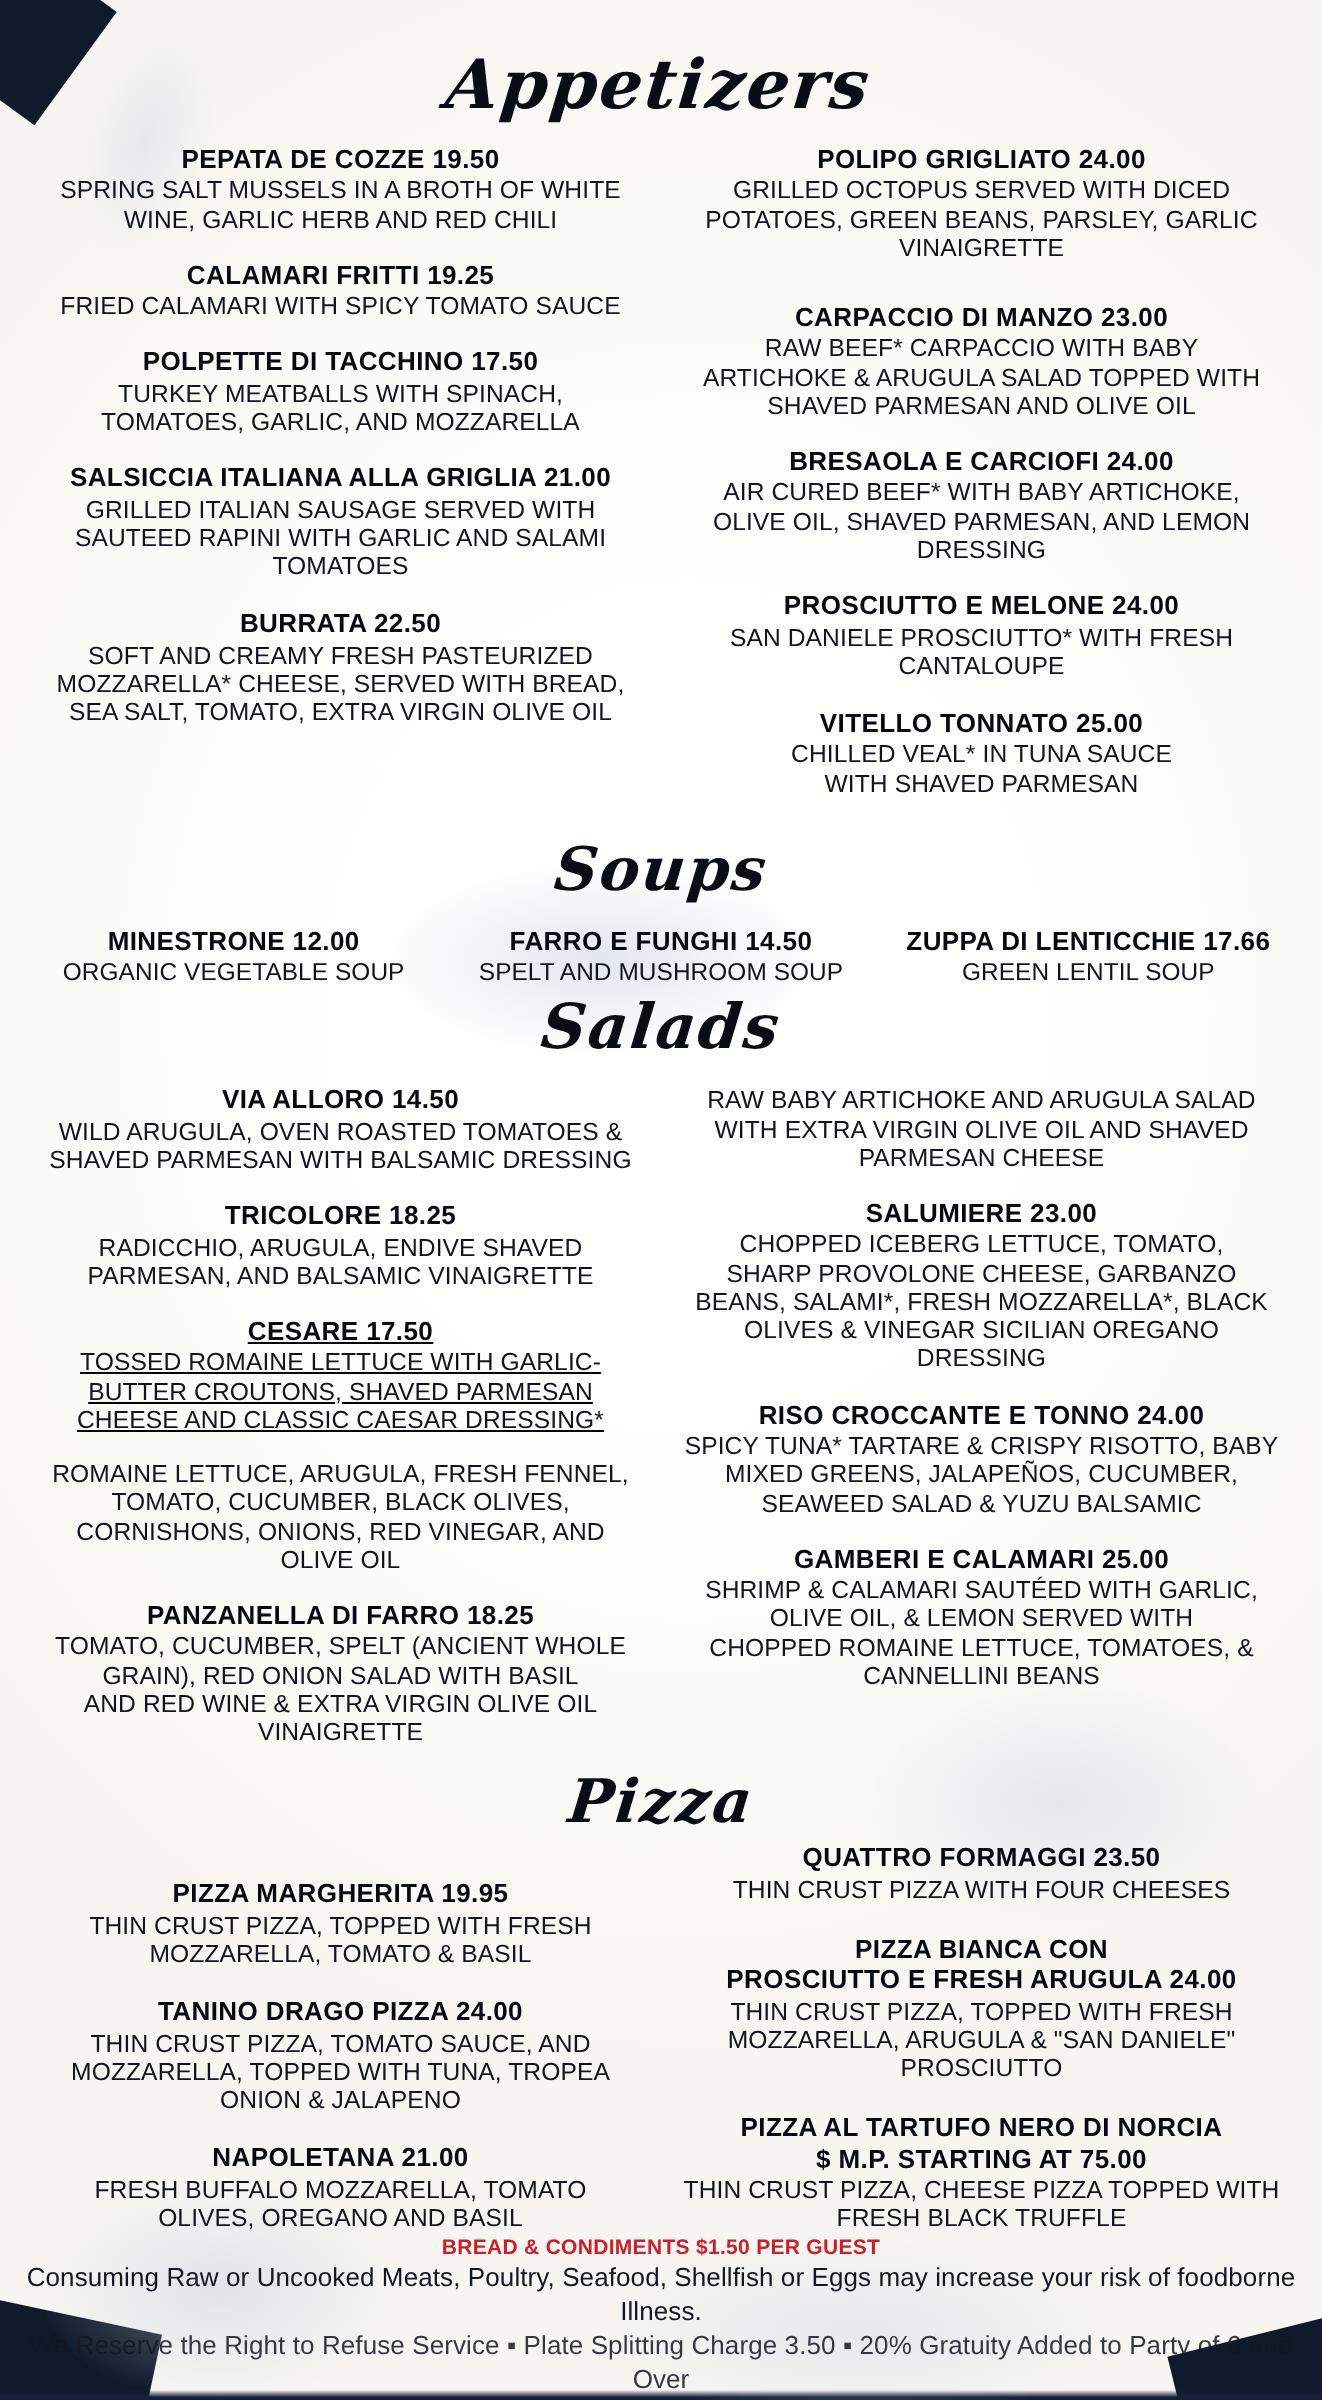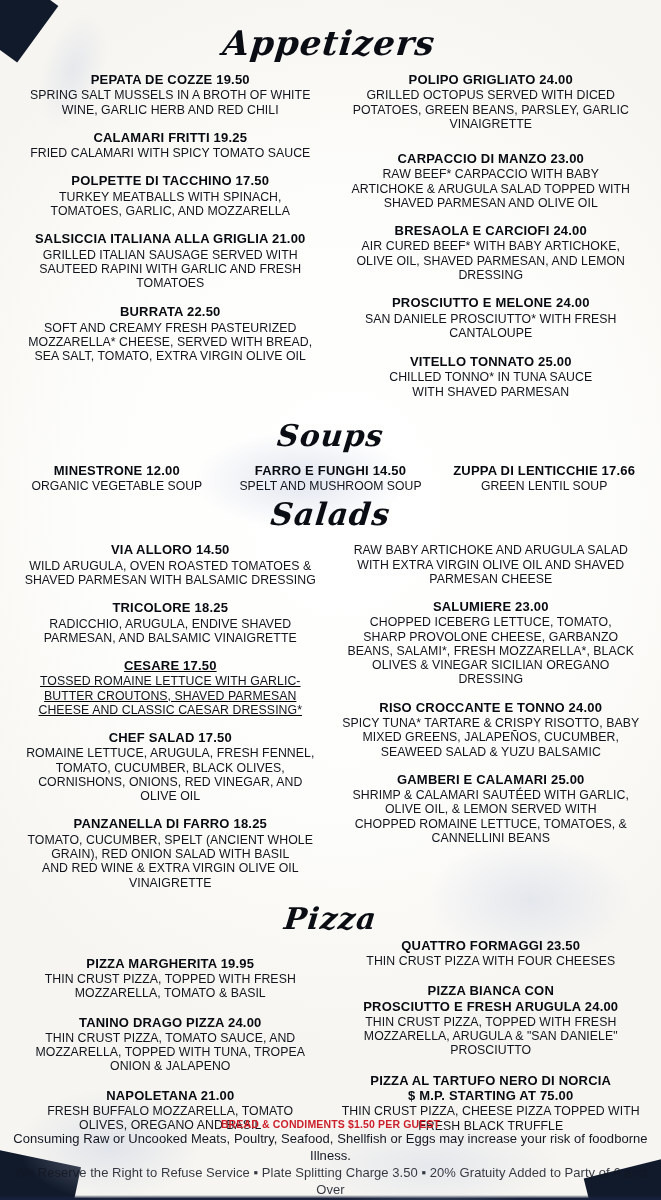--- a/index.html
+++ b/index.html
@@ -216,21 +216,21 @@
           <div class="item-desc">FRIED CALAMARI WITH SPICY TOMATO SAUCE</div>
         </div>
         <div class="item" style="margin-top:13px;">
           <div class="item-name">POLPETTE DI TACCHINO  17.50</div>
           <div class="item-desc">TURKEY MEATBALLS WITH SPINACH,
 TOMATOES, GARLIC, AND MOZZARELLA</div>
         </div>
         <div class="item" style="margin-top:13px;">
           <div class="item-name">SALSICCIA ITALIANA ALLA GRIGLIA 21.00</div>
           <div class="item-desc">GRILLED ITALIAN SAUSAGE SERVED WITH
-SAUTEED RAPINI WITH GARLIC AND FRESH
+SAUTEED RAPINI WITH GARLIC AND SALAMI
 TOMATOES</div>
         </div>
         <div class="item" style="margin-top:14px;">
           <div class="item-name">BURRATA  22.50</div>
           <div class="item-desc">SOFT AND CREAMY FRESH PASTEURIZED
 MOZZARELLA* CHEESE, SERVED WITH BREAD,
 SEA SALT, TOMATO, EXTRA VIRGIN OLIVE OIL</div>
         </div>
       </div>
 
@@ -253,21 +253,21 @@
 OLIVE OIL, SHAVED PARMESAN, AND LEMON
 DRESSING</div>
         </div>
         <div class="item" style="margin-top:13px;">
           <div class="item-name">PROSCIUTTO E MELONE  24.00</div>
           <div class="item-desc">SAN DANIELE PROSCIUTTO* WITH FRESH
 CANTALOUPE</div>
         </div>
         <div class="item" style="margin-top:14px;">
           <div class="item-name">VITELLO TONNATO  25.00</div>
-          <div class="item-desc">CHILLED TONNO* IN TUNA SAUCE
+          <div class="item-desc">CHILLED VEAL* IN TUNA SAUCE
 WITH SHAVED PARMESAN</div>
         </div>
       </div>
     </div>
 
     <div class="script-head" id="head-soups" style="margin-top:22px;">
       <span class="sc-inner">Soups</span>
     </div>
 
     <div class="three-col" id="soups-cols" style="margin-top:12px;">
@@ -307,21 +307,20 @@
           <div class="item-desc">RADICCHIO, ARUGULA, ENDIVE SHAVED
 PARMESAN,  AND BALSAMIC VINAIGRETTE</div>
         </div>
         <div class="item" style="margin-top:13px;text-decoration:underline;">
           <div class="item-name">CESARE  17.50</div>
           <div class="item-desc">TOSSED ROMAINE LETTUCE WITH GARLIC-
 BUTTER CROUTONS, SHAVED PARMESAN
 CHEESE AND CLASSIC CAESAR DRESSING*</div>
         </div>
         <div class="item" style="margin-top:13px;">
-          <div class="item-name">CHEF SALAD 17.50</div>
           <div class="item-desc">ROMAINE LETTUCE, ARUGULA, FRESH FENNEL,
 TOMATO, CUCUMBER, BLACK OLIVES,
 CORNISHONS, ONIONS, RED VINEGAR, AND
 OLIVE OIL</div>
         </div>
         <div class="item" style="margin-top:13px;">
           <div class="item-name">PANZANELLA DI FARRO  18.25</div>
           <div class="item-desc">TOMATO, CUCUMBER, SPELT (ANCIENT WHOLE
 GRAIN), RED ONION SALAD WITH BASIL
 AND RED WINE &amp; EXTRA VIRGIN OLIVE OIL

